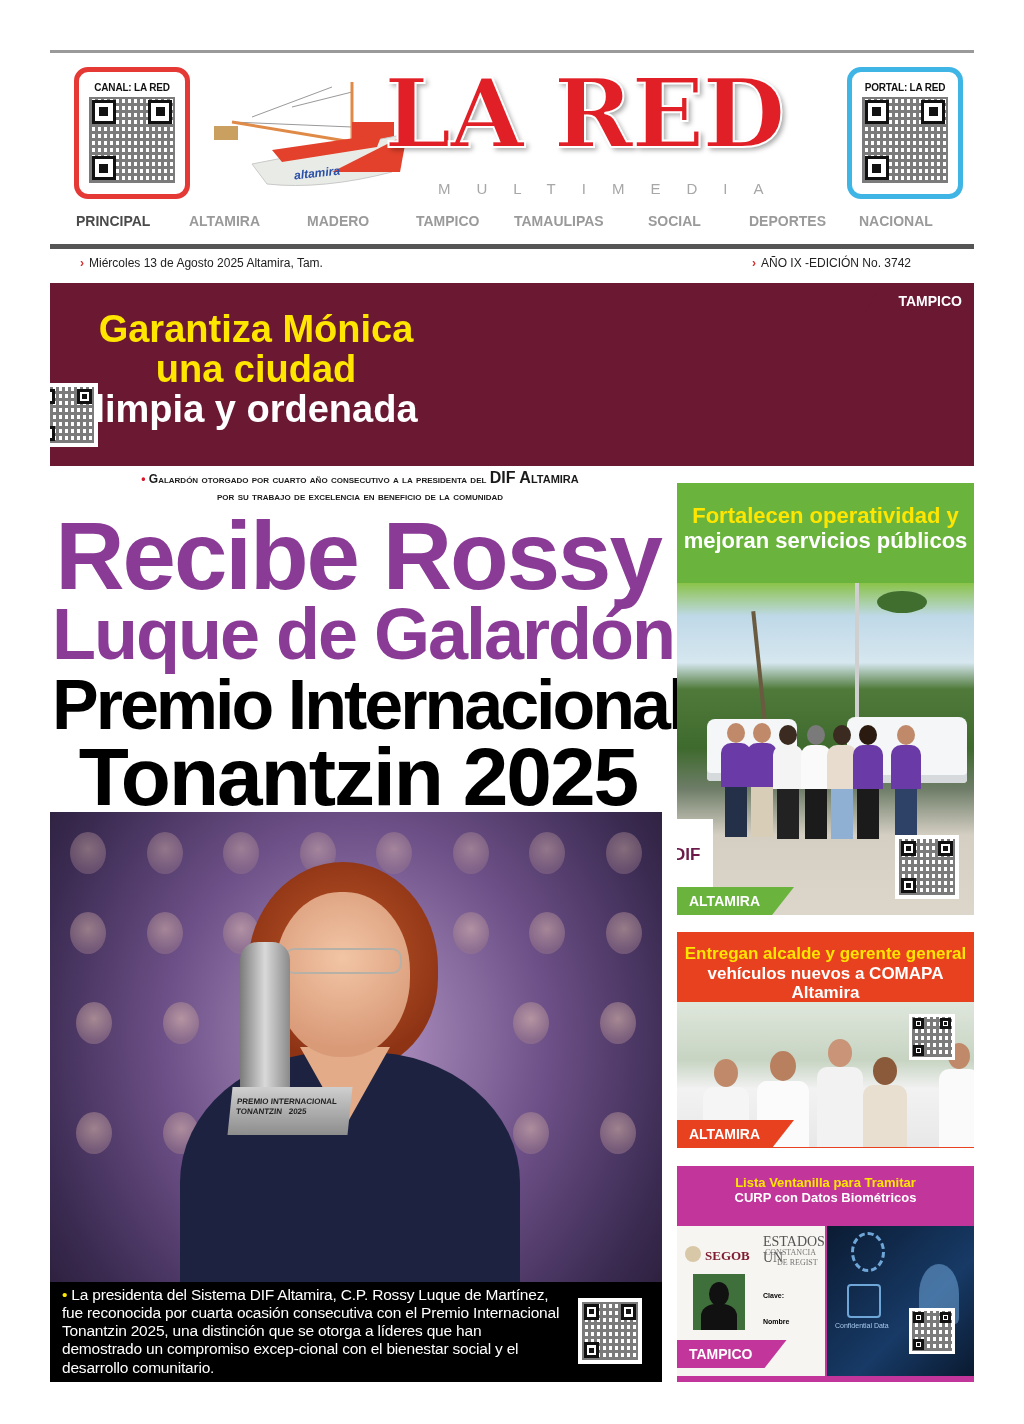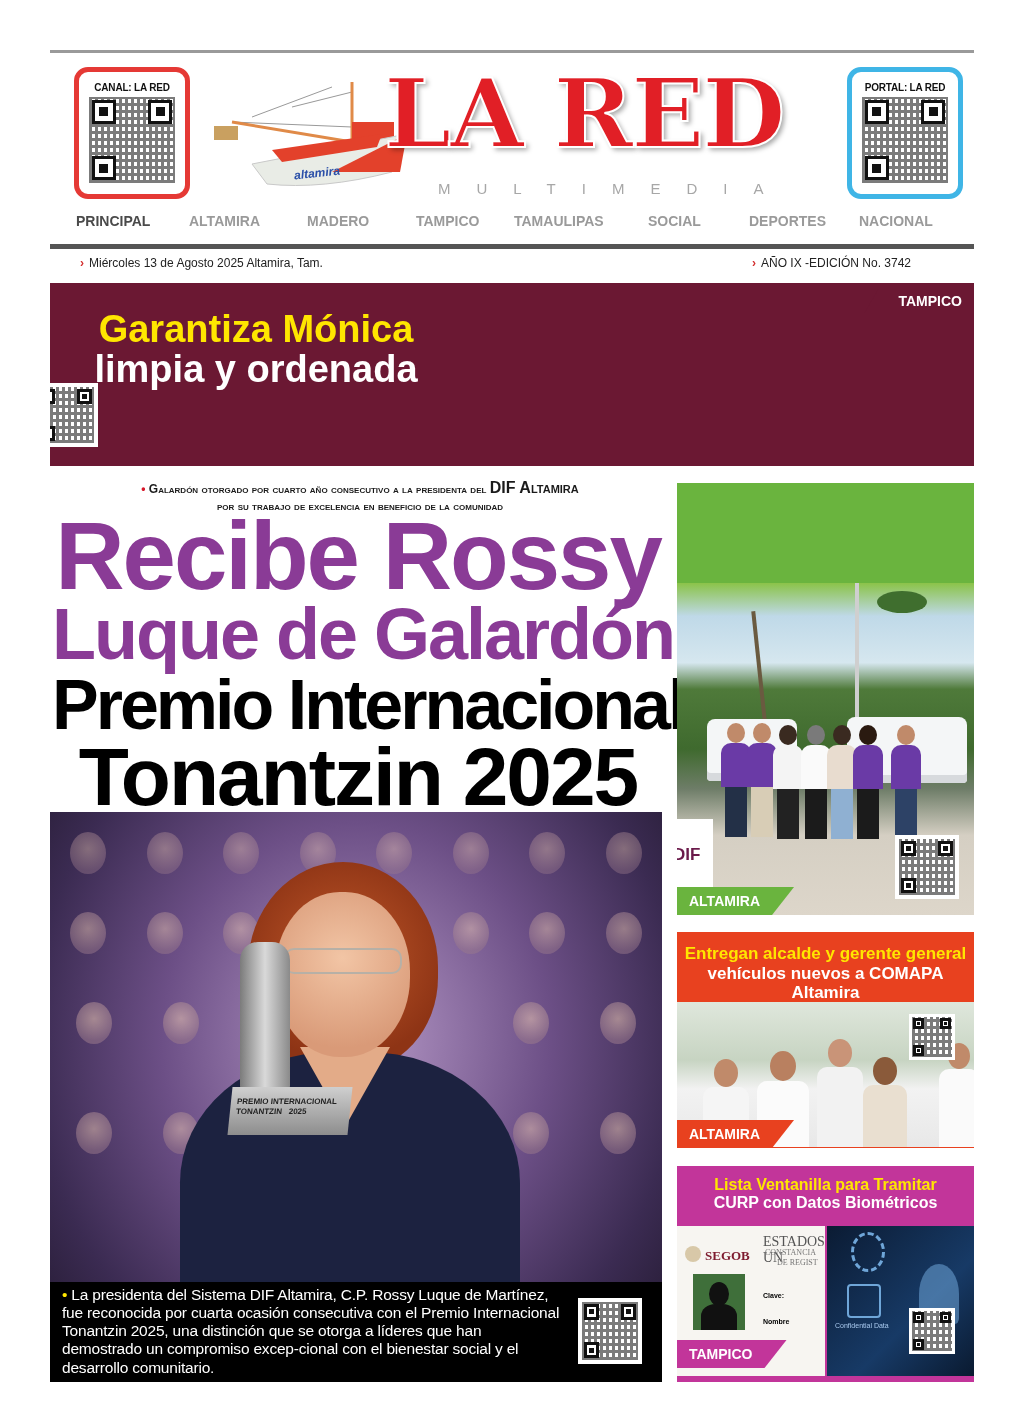--- a/index.html
+++ b/index.html
@@ -38,21 +38,21 @@
   .people{position:absolute;bottom:0;border-radius:40% 40% 0 0;}
   .flag{position:absolute;background:#f4f4f4;border:1px solid #ddd;transform:skewY(-12deg);}
   .truck{position:absolute;left:300px;top:0;width:224px;height:183px;background:linear-gradient(180deg,#f6f6f6,#e3e3e3);}
   .wheel{position:absolute;width:46px;height:46px;border-radius:50%;background:#222;border:8px solid #444;}
   .section-tag{font-family:"Liberation Sans",sans-serif;font-weight:700;color:#fff;font-size:14px;padding:4px 12px 4px 26px;clip-path:polygon(14px 0,100% 0,100% 100%,0 100%);}
   .tag-left{clip-path:polygon(0 0,100% 0,calc(100% - 22px) 100%,0 100%);padding:6px 34px 6px 12px;}
   .banner-head{left:50px;top:310px;width:412px;text-align:center;line-height:1.05;}
   .banner-head .y{color:#ffe600;font-size:38px;display:block;}
   .banner-head .w{color:#fff;font-size:38px;display:block;}
   
-  .kicker{left:50px;top:478px;width:620px;text-align:center;font-size:12px;font-weight:700;color:#1a1a1a;line-height:1.3;font-variant:small-caps;}
+  .kicker{left:50px;top:468px;width:620px;text-align:center;font-size:12px;font-weight:700;color:#1a1a1a;line-height:1.3;font-variant:small-caps;}
   .kicker .dot{color:#d7182a;}
   .kicker .big{font-size:16px;}
   
   .hl{left:52px;width:612px;text-align:center;white-space:nowrap;line-height:1;font-weight:700;}
   .hl1{top:508px;font-size:96px;color:#8a3b96;letter-spacing:-2px;}
   .hl2{top:598px;font-size:72px;color:#8a3b96;letter-spacing:-2px;}
   .hl3{top:670px;font-size:70px;color:#000;letter-spacing:-3px;}
   .hl4{top:736px;font-size:82px;color:#000;letter-spacing:-2px;}
   
   .main-photo{left:50px;top:812px;width:612px;height:570px;overflow:hidden;
@@ -152,20 +152,21 @@
   <span class="abs section-tag" style="right:0;top:6px;background:#6b1833;padding-left:34px;">TAMPICO</span>
   <div class="abs qr" style="right:16px;top:100px;width:64px;height:64px;border:4px solid #fff;">
     <div class="grid"></div>
       <div class="pat tl"></div>
       <div class="pat tr"></div>
       <div class="pat bl"></div>
   </div>
 </div>
 <div class="abs banner-head condensed">
   <span class="y">Garantiza Mónica</span>
+  <span class="y">una ciudad</span>
   <span class="w">limpia y ordenada</span>
 </div>
 
 <div class="abs kicker">
   <span class="dot">•</span>
   <span>Galardón otorgado por cuarto año consecutivo a la presidenta del </span><span class="big">DIF Altamira</span><br>
   <span>por su trabajo de excelencia en beneficio de la comunidad</span>
 </div>
 
 <div class="abs hl hl1">Recibe Rossy</div>
@@ -230,20 +231,24 @@
   <div class="caption-text"><span class="dot">• </span><span>La presidenta del Sistema DIF Altamira, C.P. Rossy Luque de Martínez, fue reconocida por cuarta ocasión consecutiva con el Premio Internacional Tonantzin 2025, una distinción que se otorga a líderes que han demostrado un compromiso excep-cional con el bienestar social y el desarrollo comunitario.</span></div>
   <div class="abs qr" style="left:528px;top:16px;width:64px;height:66px;border:4px solid #fff;">
     <div class="grid"></div>
       <div class="pat tl"></div>
       <div class="pat tr"></div>
       <div class="pat bl"></div>
   </div>
 </div>
 
 <div class="abs card" style="top:483px;height:432px;background:#6ab43e;">
+  <div class="card-head condensed" style="font-size:22px;">
+    <span class="y">Fortalecen operatividad y</span>
+    <span class="w">mejoran servicios públicos</span>
+  </div>
   <div class="photo1">
     <div class="palm" style="left:80px;top:28px;height:110px;transform:rotate(-6deg);background:#6a5a40;"></div>
     <div class="palm" style="left:178px;top:0;height:140px;"></div>
     <div class="abs" style="left:200px;top:8px;width:50px;height:22px;border-radius:50%;background:#3f6e2e;"></div>
     <div class="truck-w" style="left:30px;top:136px;width:90px;height:62px;"></div>
     <div class="truck-w" style="left:170px;top:134px;width:120px;height:66px;"></div>
     <div class="dif-sign">
         <span>DIF</span>
       </div>
     <div class="person" style="left:44px;bottom:78px;">
@@ -321,21 +326,21 @@
       <div class="grid"></div>
         <div class="pat tl"></div>
         <div class="pat tr"></div>
         <div class="pat bl"></div>
     </div>
   </div>
   <span class="abs section-tag tag-left" style="left:0;bottom:0;background:#e8411f;">ALTAMIRA</span>
 </div>
 
 <div class="abs card" style="top:1166px;height:216px;background:#c2359a;">
-  <div class="card-head condensed" style="font-size:16px;padding-top:10px;">
+  <div class="card-head condensed" style="font-size:13px;padding-top:10px;">
     <span class="y">Lista Ventanilla para Tramitar</span>
     <span class="w">CURP con Datos Biométricos</span>
   </div>
   <div class="photo3" style="left:0;width:148px;background:#f7f5f1;">
     <span class="abs" style="left:28px;top:22px;font-family:'Liberation Serif',serif;font-weight:700;color:#7d1a2e;font-size:13px;">SEGOB</span>
     <div class="abs" style="left:8px;top:20px;width:16px;height:16px;border-radius:50%;background:#d8c8a8;"></div>
     <span class="abs" style="left:86px;top:8px;font-family:'Liberation Serif',serif;font-size:14px;color:#555;">ESTADOS UN</span>
     <span class="abs" style="left:88px;top:22px;font-family:'Liberation Serif',serif;font-size:8px;color:#777;">CONSTANCIA</span>
     <span class="abs" style="left:100px;top:32px;font-family:'Liberation Serif',serif;font-size:8px;color:#777;">DE REGIST</span>
     <div class="abs" style="left:16px;top:48px;width:52px;height:56px;background:#3f6f3a;overflow:hidden;">

